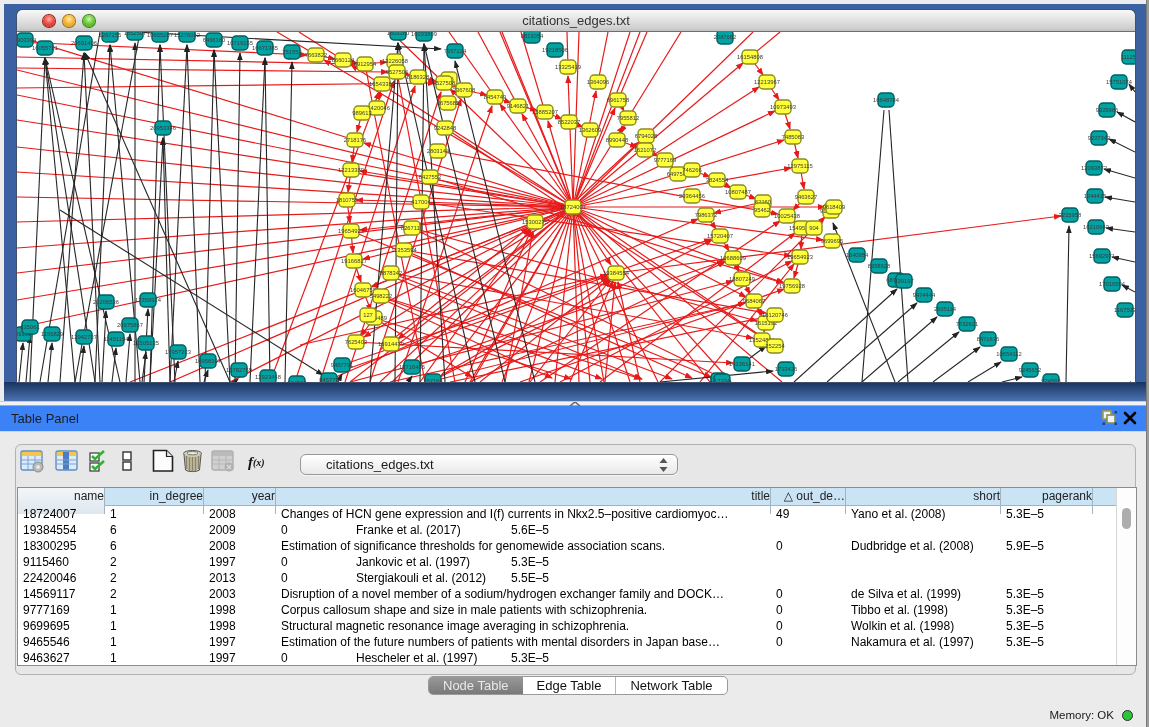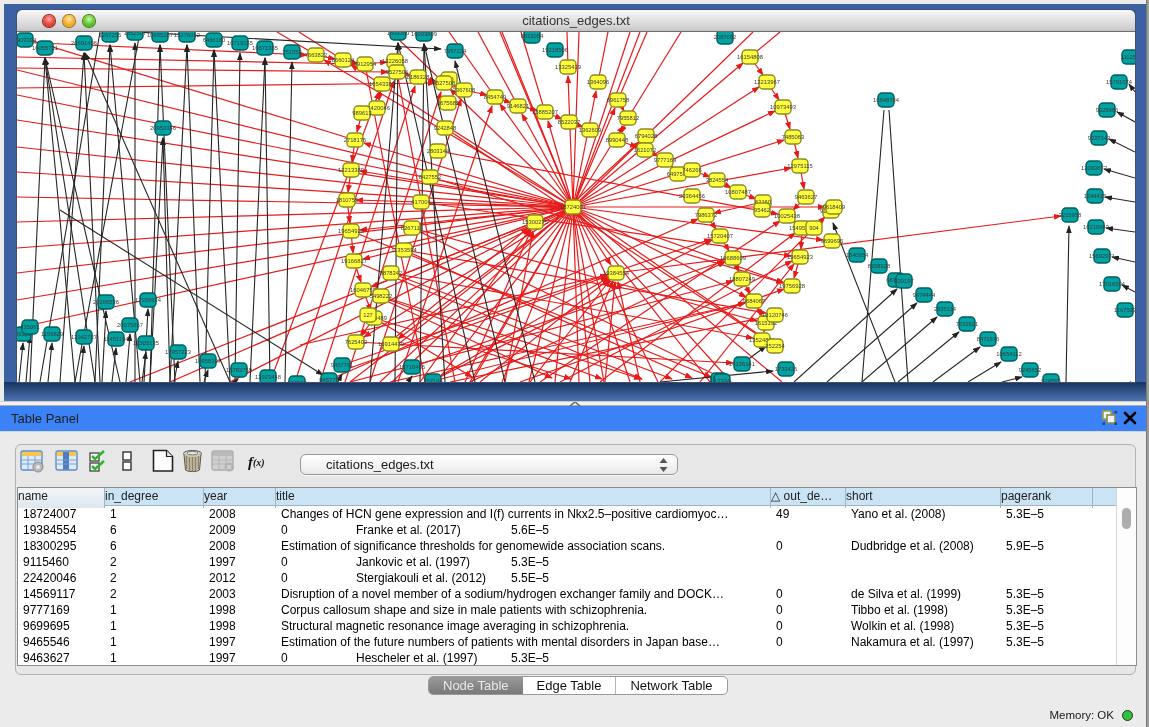--- a/index.html
+++ b/index.html
@@ -23,21 +23,21 @@
 #pbg{left:0;top:433px;width:1146px;height:294px;background:#ebebeb}
 #container{left:15px;top:444px;width:1121px;height:231px;background:#e7e7e7;
  border:1px solid #b2b2b2;border-radius:6px}
 #dropdown{left:300px;top:454px;width:378px;height:21px;border:1px solid #989898;
  border-radius:6px;background:linear-gradient(#ffffff,#e9e9e9);
  font-size:13px;color:#1a1a1a;line-height:20px;padding-left:25px;
  box-shadow:0 1px 1px rgba(255,255,255,.7)}
 #table{left:17px;top:487px;width:1120px;height:179px;background:#fff;
  border:1px solid #8c8c8c;overflow:hidden;font-size:12px}
 #thead{display:flex;height:18px;background:#cbe4f5;border-bottom:1px solid #9fb3c0}
-#thead .h{height:20px;line-height:17px;text-align:left;color:#222;
+#thead .h{height:26px;line-height:17px;text-align:right;color:#222;
  border-right:1px solid #9fb3c0;overflow:hidden;white-space:nowrap}
 .trow{display:flex;height:16px;line-height:16px;color:#000;white-space:nowrap}
 .trow .c{overflow:hidden;padding-left:5px}
 #sbar{left:1116px;top:488px;width:20px;height:177px;background:#fdfdfd;
  border-left:1px solid #d8d8d8}
 #thumb{left:1122px;top:508px;width:9px;height:21px;border-radius:5px;background:#adadad}
 #tabs{left:428px;top:676px;height:19px;display:flex;border:1px solid #9a9a9a;
  border-radius:5px;overflow:hidden;background:#fff;font-size:13px}
 #tabs .tb{height:19px;line-height:18px;padding:0 14px;color:#111}
 #tabs .sel{background:linear-gradient(#999,#757575);color:#e9e9e9}
@@ -731,21 +731,21 @@
       <div class="c" style="width:87px">9115460</div>
       <div class="c" style="width:99px">2</div>
       <div class="c" style="width:72px">1997</div>
       <div class="c" style="width:75px">0</div>
       <div class="c" style="width:155px">Jankovic et al. (1997)</div>
       <div class="c" style="width:92px">5.3E–5</div>
     </div>
     <div class="trow">
       <div class="c" style="width:87px">22420046</div>
       <div class="c" style="width:99px">2</div>
-      <div class="c" style="width:72px">2012</div>
+      <div class="c" style="width:72px">2013</div>
       <div class="c" style="width:75px">0</div>
       <div class="c" style="width:155px">Stergiakouli et al. (2012)</div>
       <div class="c" style="width:92px">5.5E–5</div>
     </div>
     <div class="trow">
       <div class="c" style="width:87px">14569117</div>
       <div class="c" style="width:99px">2</div>
       <div class="c" style="width:72px">2003</div>
       <div class="c" style="width:495px">Disruption of a novel member of a sodium/hydrogen exchanger family and DOCK…</div>
       <div class="c" style="width:75px">0</div>

